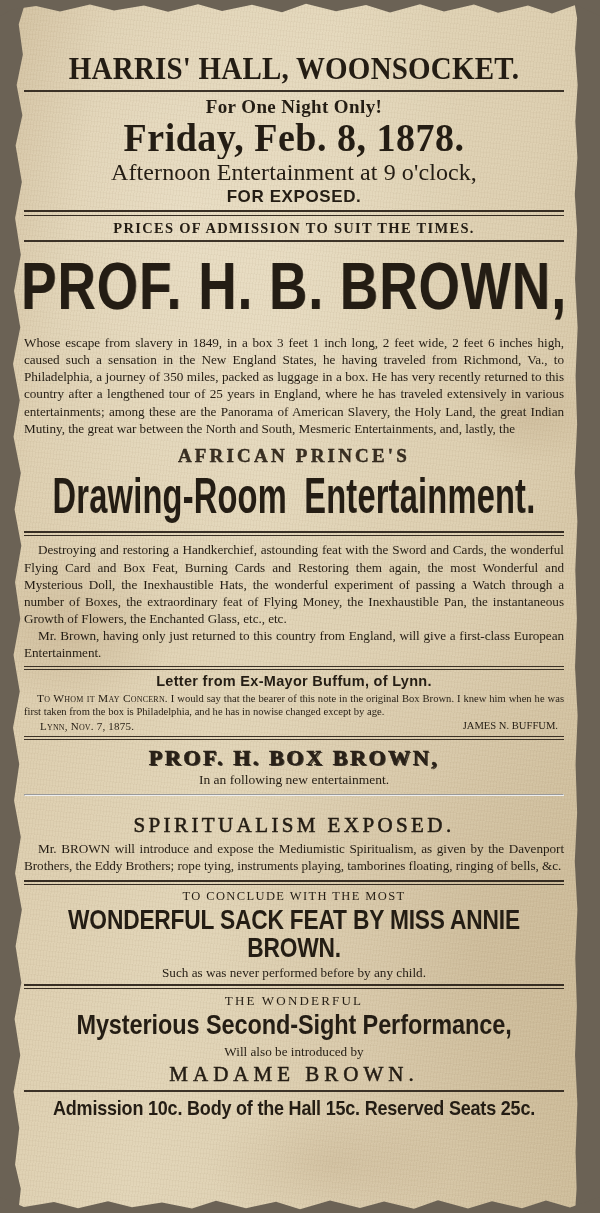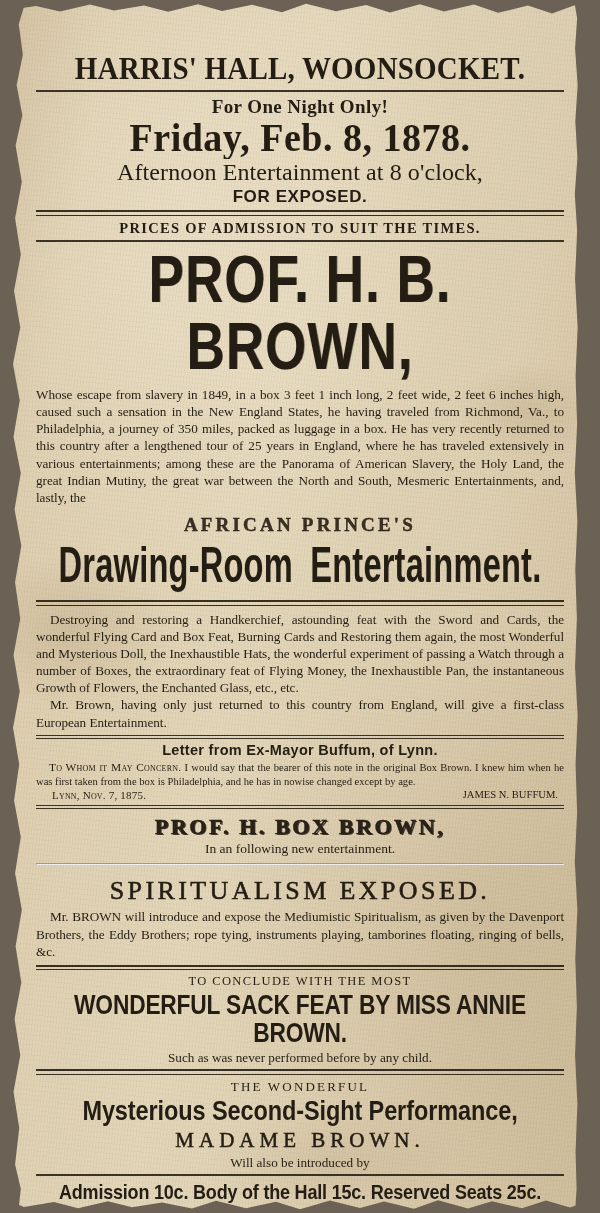--- a/index.html
+++ b/index.html
@@ -66,21 +66,21 @@
   .edge-right { right: 0; transform: scaleX(-1); clip-path: polygon(0 0,100% 0,88% 1.5%,96% 4%,86% 7%,95% 10%,87% 13%,97% 16%,88% 19%,96% 23%,86% 27%,94% 31%,88% 35%,97% 39%,87% 43%,95% 47%,89% 51%,96% 55%,86% 59%,94% 63%,88% 67%,97% 71%,87% 75%,95% 79%,89% 83%,96% 87%,87% 91%,94% 95%,90% 98%,96% 100%,0 100%); }
   .edge-top    { position:absolute; left:0; right:0; top:0; height:16px; background:#6b6255; z-index:6; pointer-events:none;
                  clip-path: polygon(0 0,100% 0,100% 100%,96% 30%,92% 85%,88% 35%,83% 80%,79% 28%,74% 72%,70% 26%,65% 78%,61% 32%,56% 70%,51% 24%,47% 76%,42% 30%,37% 68%,33% 26%,28% 74%,24% 34%,19% 66%,15% 28%,10% 72%,6% 38%,2% 60%,0 100%); }
   .edge-bottom { position:absolute; left:0; right:0; bottom:0; height:16px; background:#6b6255; z-index:6; pointer-events:none;
                  clip-path: polygon(0 100%,100% 100%,100% 0,95% 66%,91% 22%,87% 70%,82% 26%,78% 72%,73% 20%,69% 74%,64% 28%,60% 68%,55% 22%,50% 76%,46% 30%,41% 70%,36% 24%,32% 72%,27% 34%,22% 64%,18% 26%,13% 70%,9% 32%,4% 62%,0 0); }
 
   
   .sheet {
     position: relative;
     z-index: 3;
-    padding: 56px 36px 34px 36px;
+    padding: 56px 36px 34px 24px;
     box-sizing: border-box;
     height: 100%;
   }
   .ink { color: #241d14; }
 
   
   .rule {
     border: 0;
     border-top: 2.2px solid #2a2118;
     margin: 5px 0;
@@ -250,23 +250,23 @@
   }
   .t-sub {
     font-family: "Liberation Serif", "DejaVu Serif", serif;
     font-size: 13.5px;
     margin: 2px 0 5px;
   }
 
   .t-spirit {
     font-family: "Liberation Serif", "DejaVu Serif", serif;
     font-weight: 400;
-    font-size: 26px;
+    font-size: 21px;
     letter-spacing: 3.4px;
-    margin: 13px 0 4px;
+    margin: 19px 0 4px;
     -webkit-text-stroke: 0.55px #241d14;
   }
 
   .t-conclude {
     font-family: "Liberation Serif", "DejaVu Serif", serif;
     font-size: 12.5px;
     letter-spacing: 1.4px;
     margin: 5px 0 3px;
   }
   .t-sack {
@@ -331,21 +331,21 @@
   <div class="edge-top"></div>
   <div class="edge-bottom"></div>
 
   <div class="sheet">
 
     <div class="line t-hall ink">HARRIS' HALL, WOONSOCKET.</div>
     <hr class="rule">
 
     <div class="line t-onenight ink">For One Night Only!</div>
     <div class="line t-date ink">Friday, Feb. 8, 1878.</div>
-    <div class="line t-afternoon ink">Afternoon Entertainment at 8 o'clock,</div>
+    <div class="line t-afternoon ink">Afternoon Entertainment at 9 o'clock,</div>
     <div class="line t-schools ink">FOR EXPOSED.</div>
 
     <hr class="rule-double">
     <div class="line t-prices ink">PRICES OF ADMISSION TO SUIT THE TIMES.</div>
     <hr class="rule">
 
     <div class="line t-prof ink">PROF. H. B. BROWN,</div>
 
     <p class="para ink">Whose escape from slavery in 1849, in a box 3 feet 1 inch long, 2 feet wide, 2 feet 6 inches high, caused such a sensation in the New England States, he having traveled from Richmond, Va., to Philadelphia, a journey of 350 miles, packed as luggage in a box. He has very recently returned to this country after a lengthened tour of 25 years in England, where he has traveled extensively in various entertainments; among these are the Panorama of American Slavery, the Holy Land, the great Indian Mutiny, the great war between the North and South, Mesmeric Entertainments, and, lastly, the</p>
 
@@ -384,21 +384,21 @@
     <hr class="rule-double">
 
     <div class="line t-conclude ink">TO CONCLUDE WITH THE MOST</div>
     <div class="line t-sack ink">WONDERFUL SACK FEAT BY MISS ANNIE BROWN.</div>
     <div class="line t-such ink">Such as was never performed before by any child.</div>
 
     <hr class="rule-double">
 
     <div class="line t-thewonderful ink">THE WONDERFUL</div>
     <div class="line t-mysterious ink">Mysterious Second-Sight Performance,</div>
+    <div class="line t-willalso ink">Will also be introduced by</div>
     <div class="line t-madame ink">MADAME BROWN.</div>
-    <div class="line t-willalso ink">Will also be introduced by</div>
 
     <hr class="rule">
 
     <div class="line t-admission ink">Admission 10c.  Body of the Hall 15c.  Reserved Seats 25c.</div>
 
   </div>
 </div>
 
 </body></html>

